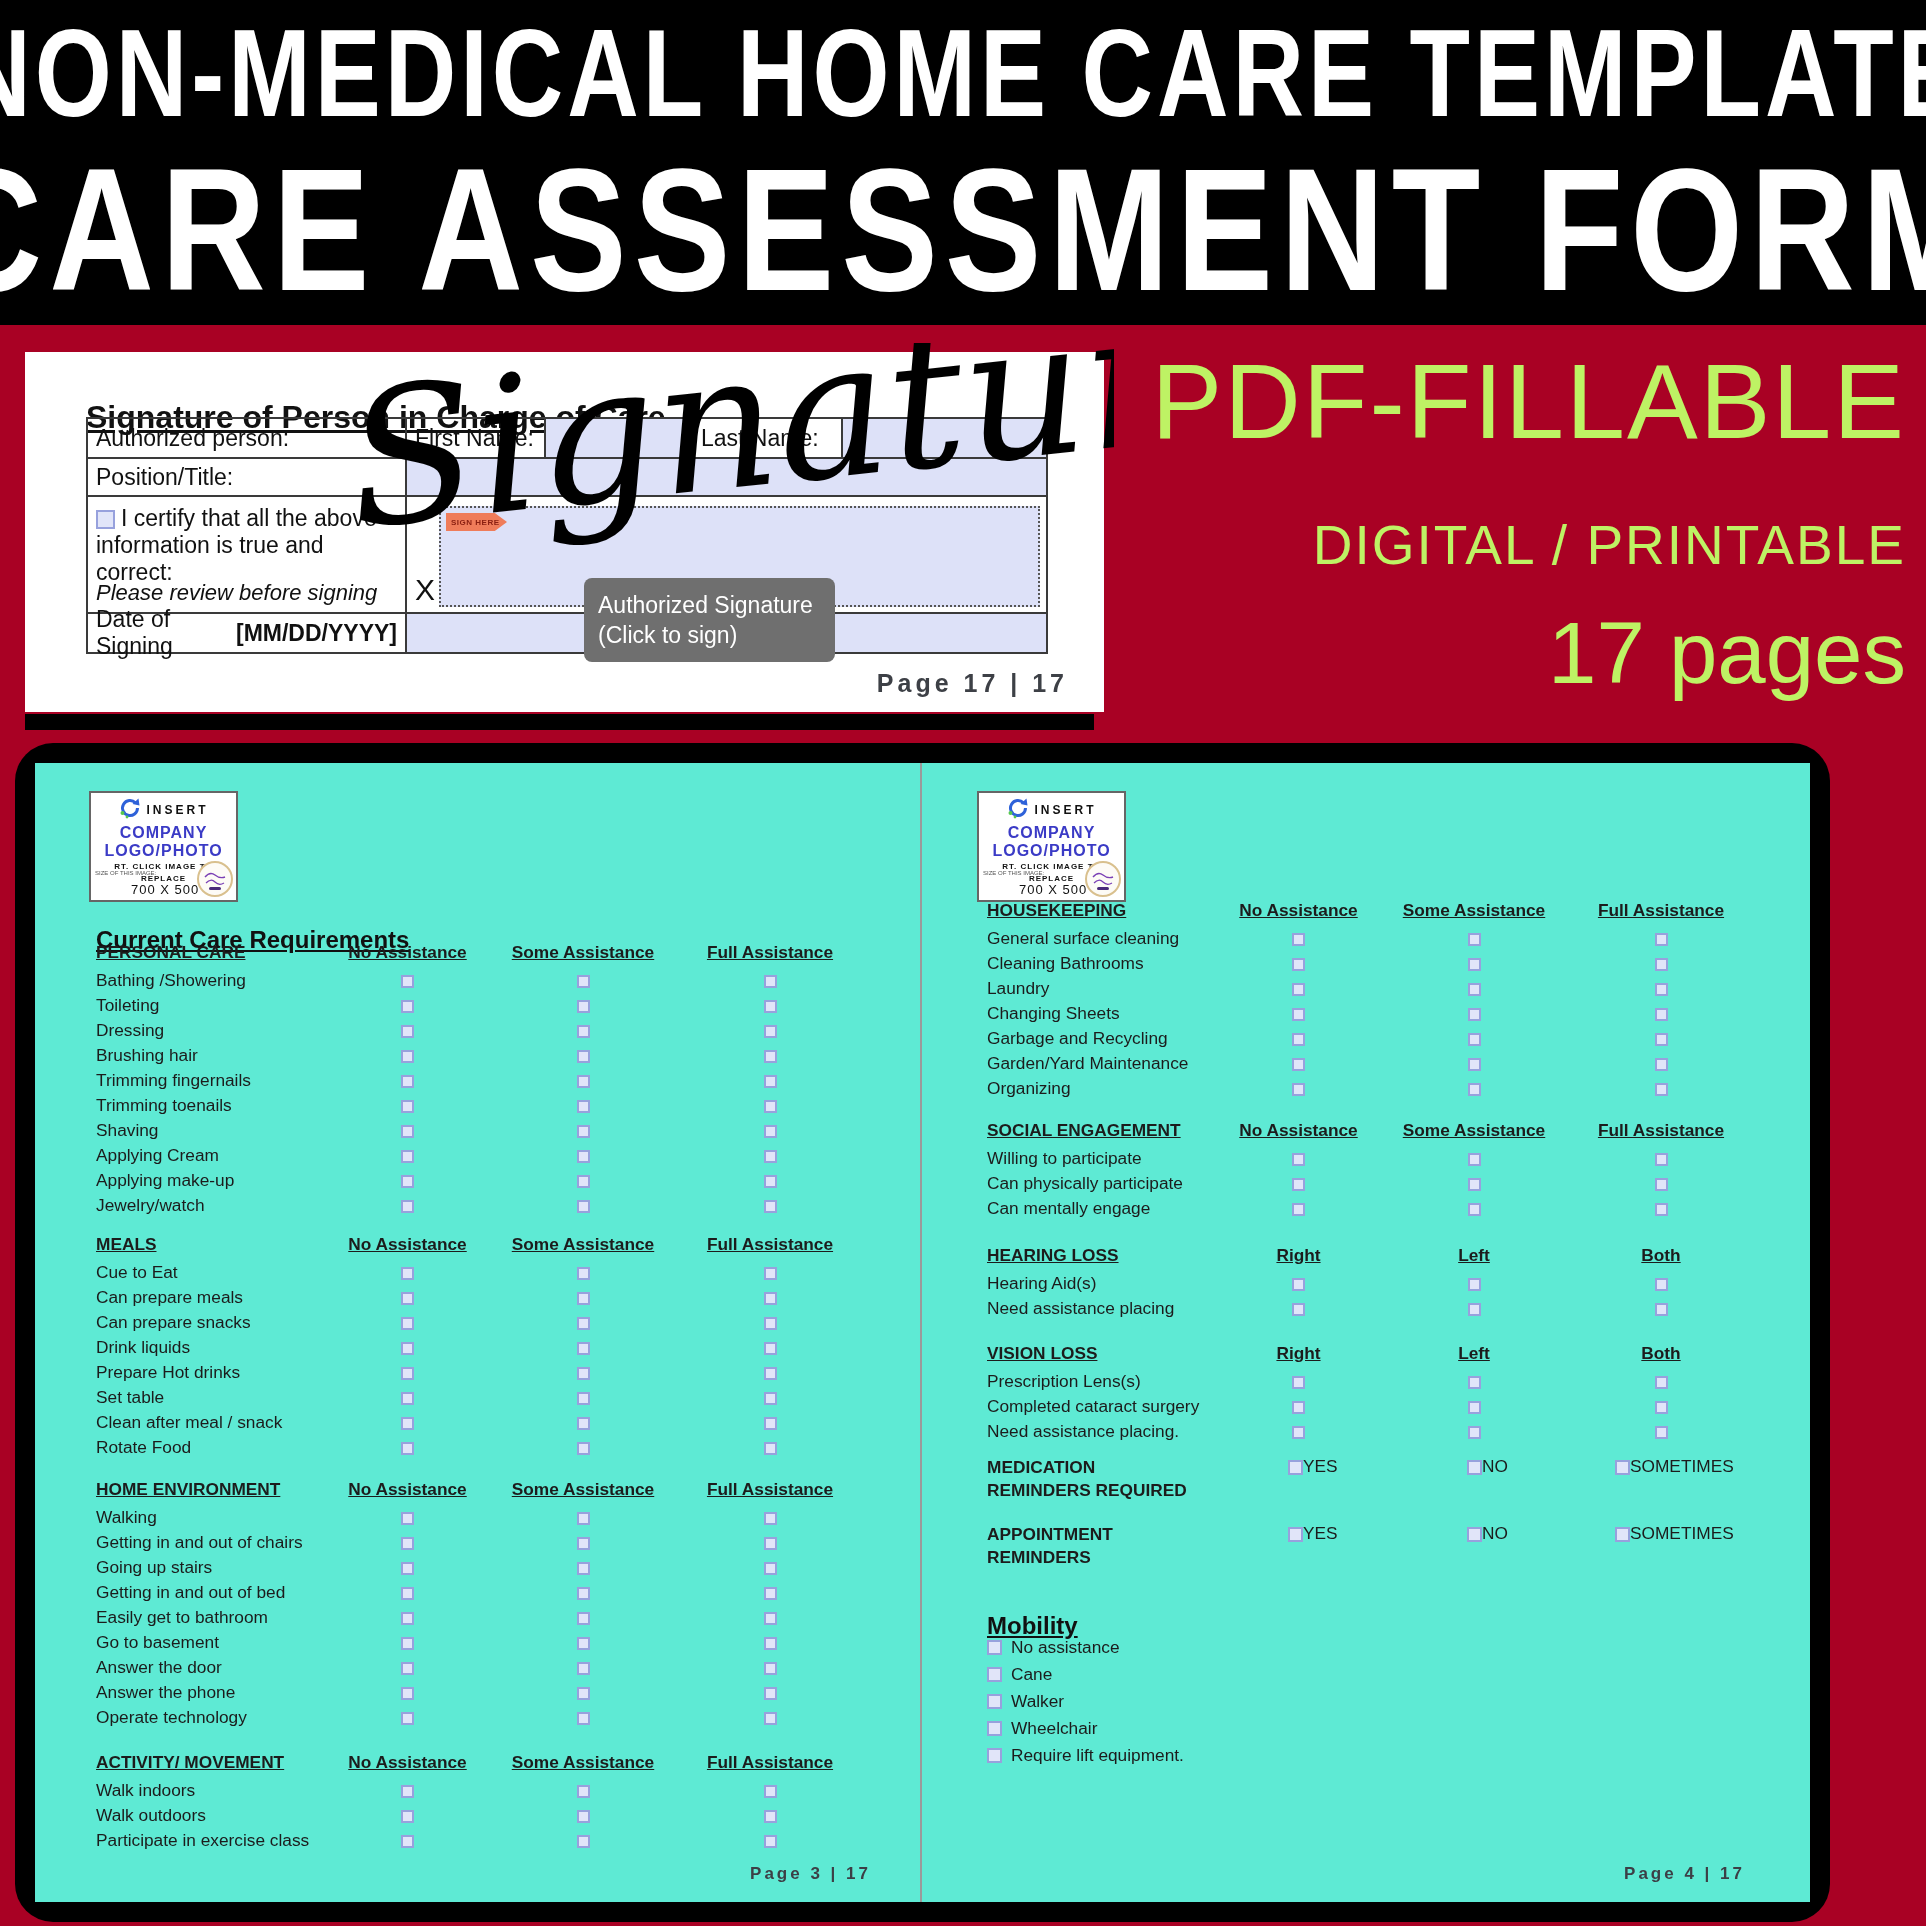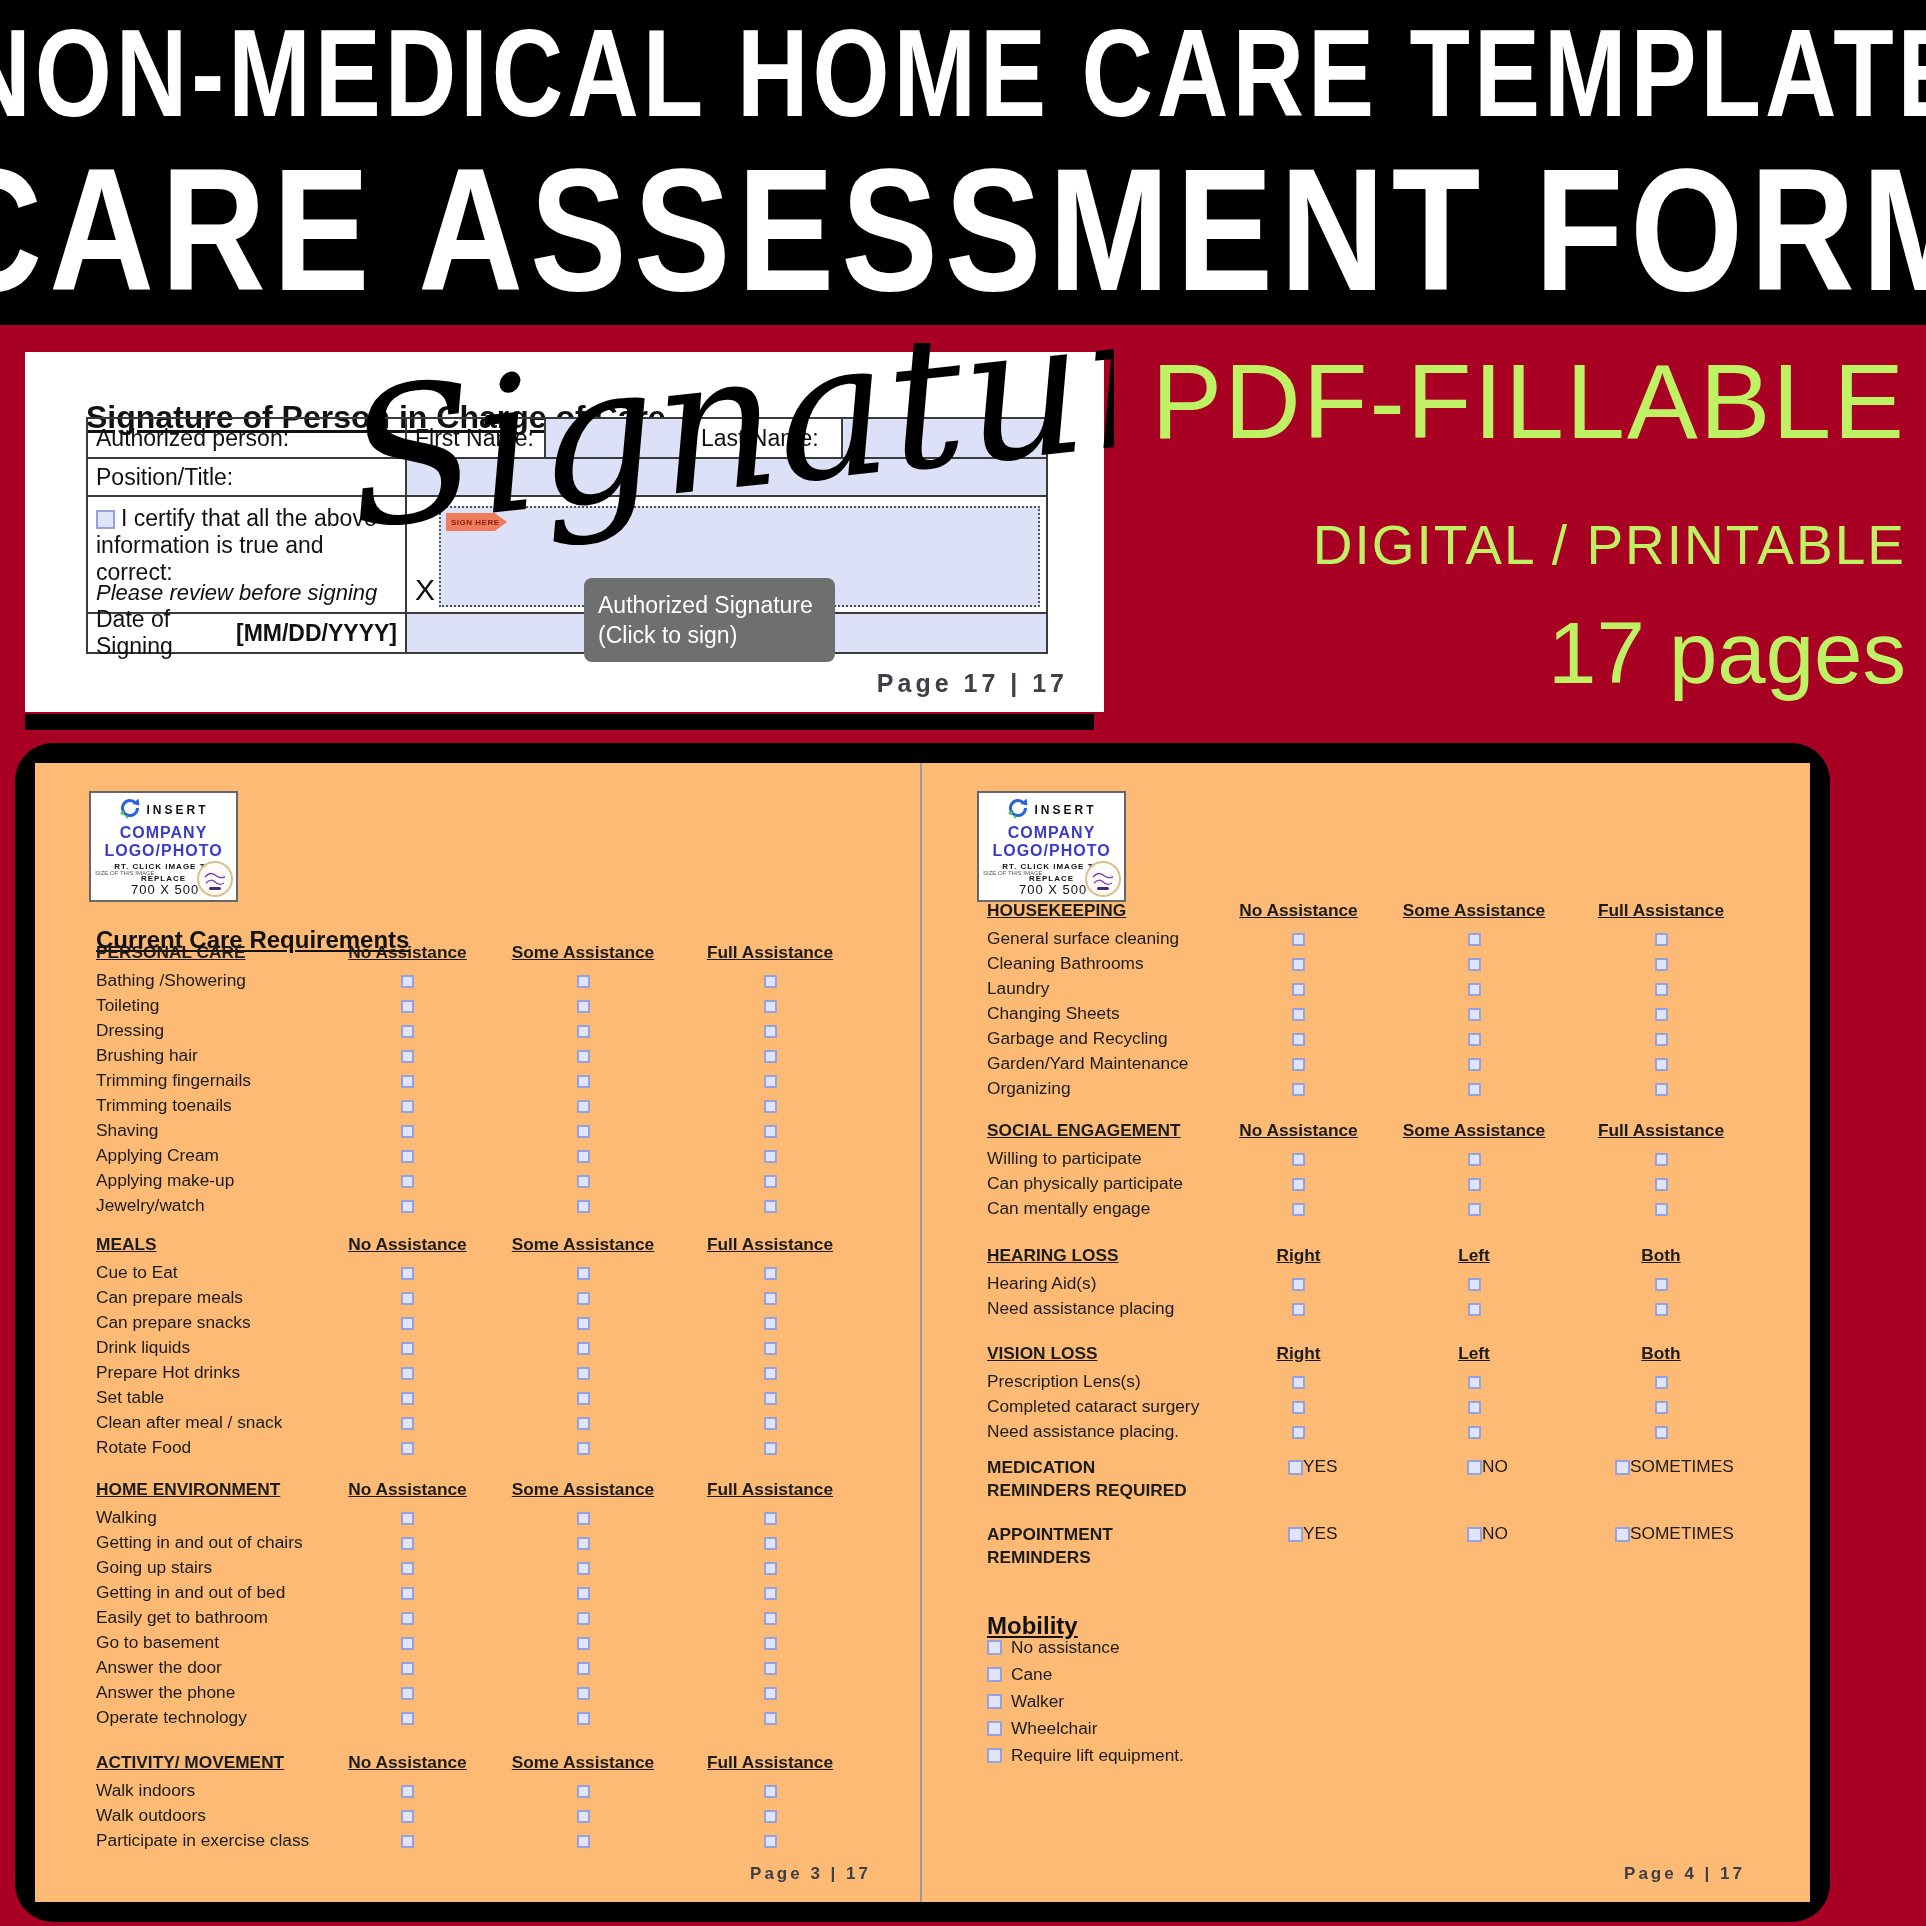--- a/index.html
+++ b/index.html
@@ -53,21 +53,21 @@
               transform:rotate(-6deg);transform-origin:left top;white-space:nowrap;
               display:inline-block;margin-top:10px;}
   
   .promo{position:absolute;left:1119px;top:16px;width:787px;text-align:right;color:#bef264;}
   .promo-headline{font-size:106px;letter-spacing:2px;white-space:nowrap;}
   .promo-sub{margin-top:51px;font-size:55px;letter-spacing:2px;white-space:nowrap;}
   .promo-pages{margin-top:26px;font-size:87px;white-space:nowrap;}
   
   .panel{position:absolute;left:15px;top:418px;width:1815px;height:1179px;background:#000;
          border-radius:38px;}
-  .panel-inner{position:absolute;left:20px;top:20px;right:20px;bottom:20px;background:#fdba74;}
+  .panel-inner{position:absolute;left:20px;top:20px;right:20px;bottom:20px;background:#5eead4;}
   .pg-divider{position:absolute;left:885px;top:0;bottom:0;width:2px;background:#9a9a9a;}
   .page{position:absolute;top:0;height:100%;color:#1c1c1c;}
   .page-left{left:0;width:885px;}
   .page-right{left:887px;width:888px;}
   .doc-heading{position:absolute;font-size:24px;text-decoration:underline;color:#111;}
   .section{position:absolute;width:772px;}
   .srow{display:grid;grid-template-columns:238px 147px 204px 170px;align-items:center;height:25px;}
   .shead{height:27px;margin-bottom:2px;}
   .stitle{font-weight:bold;font-size:17.3px;text-decoration:underline;white-space:nowrap;}
   .scol{font-weight:bold;font-size:17.3px;text-decoration:underline;text-align:center;white-space:nowrap;}

